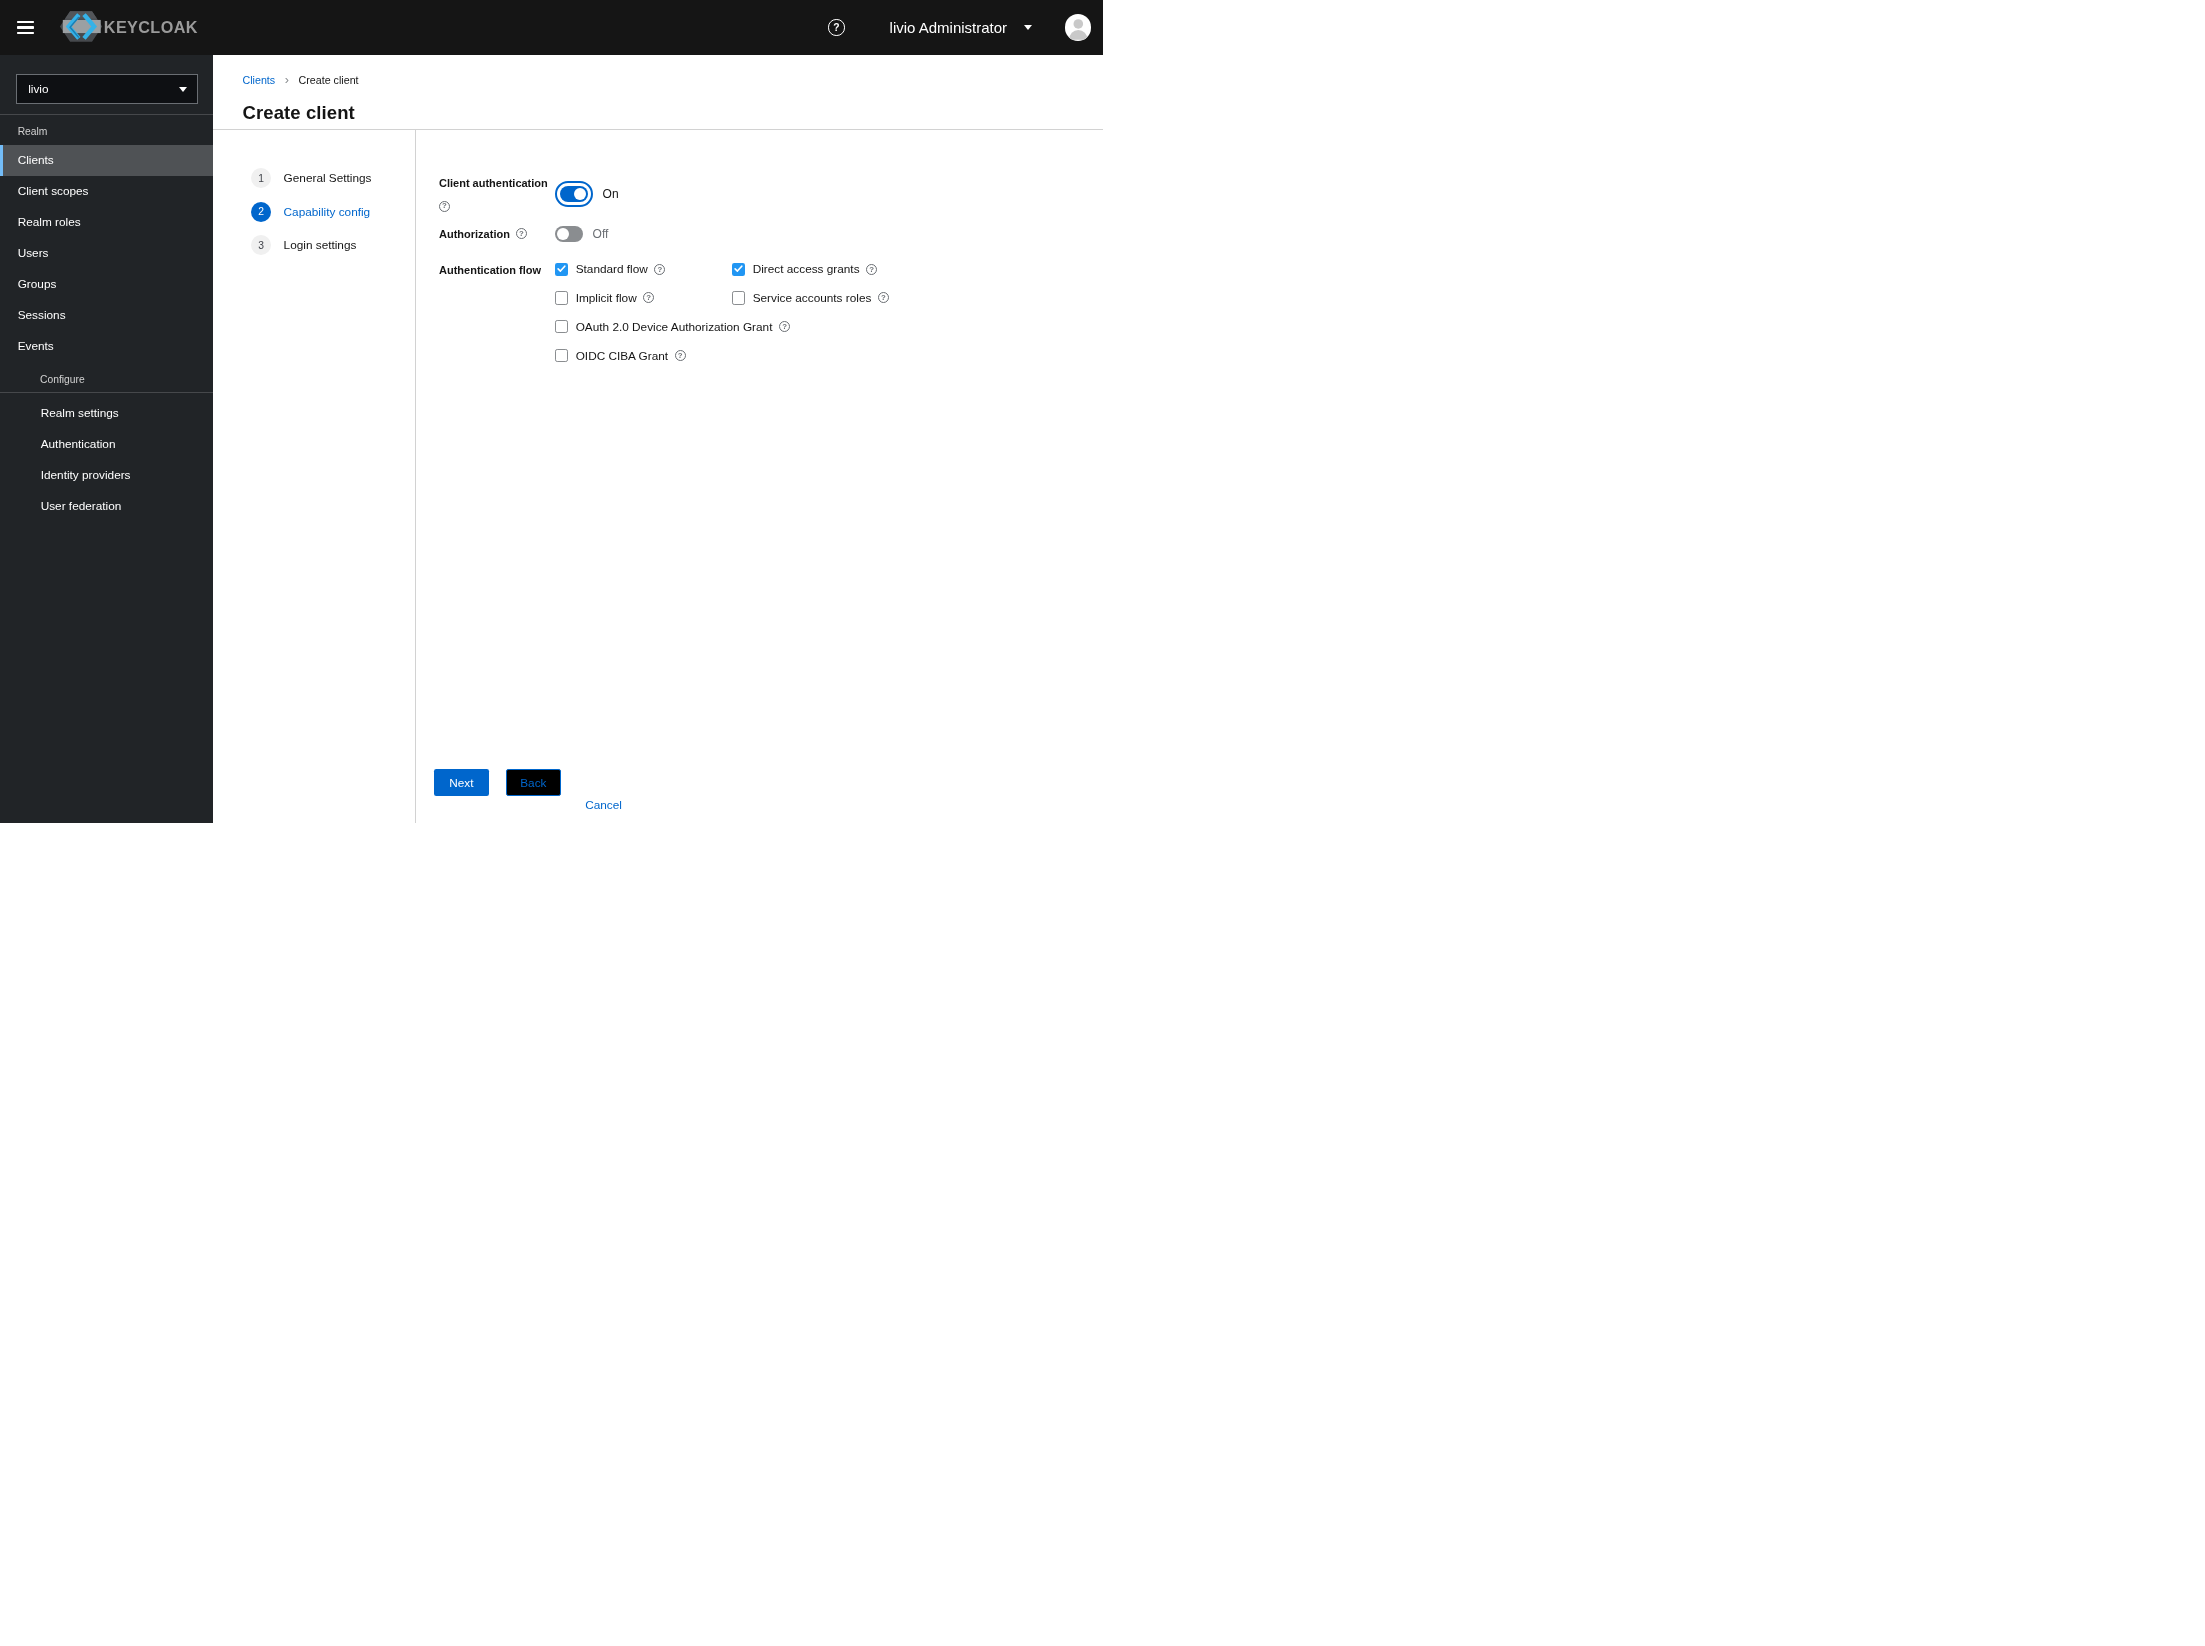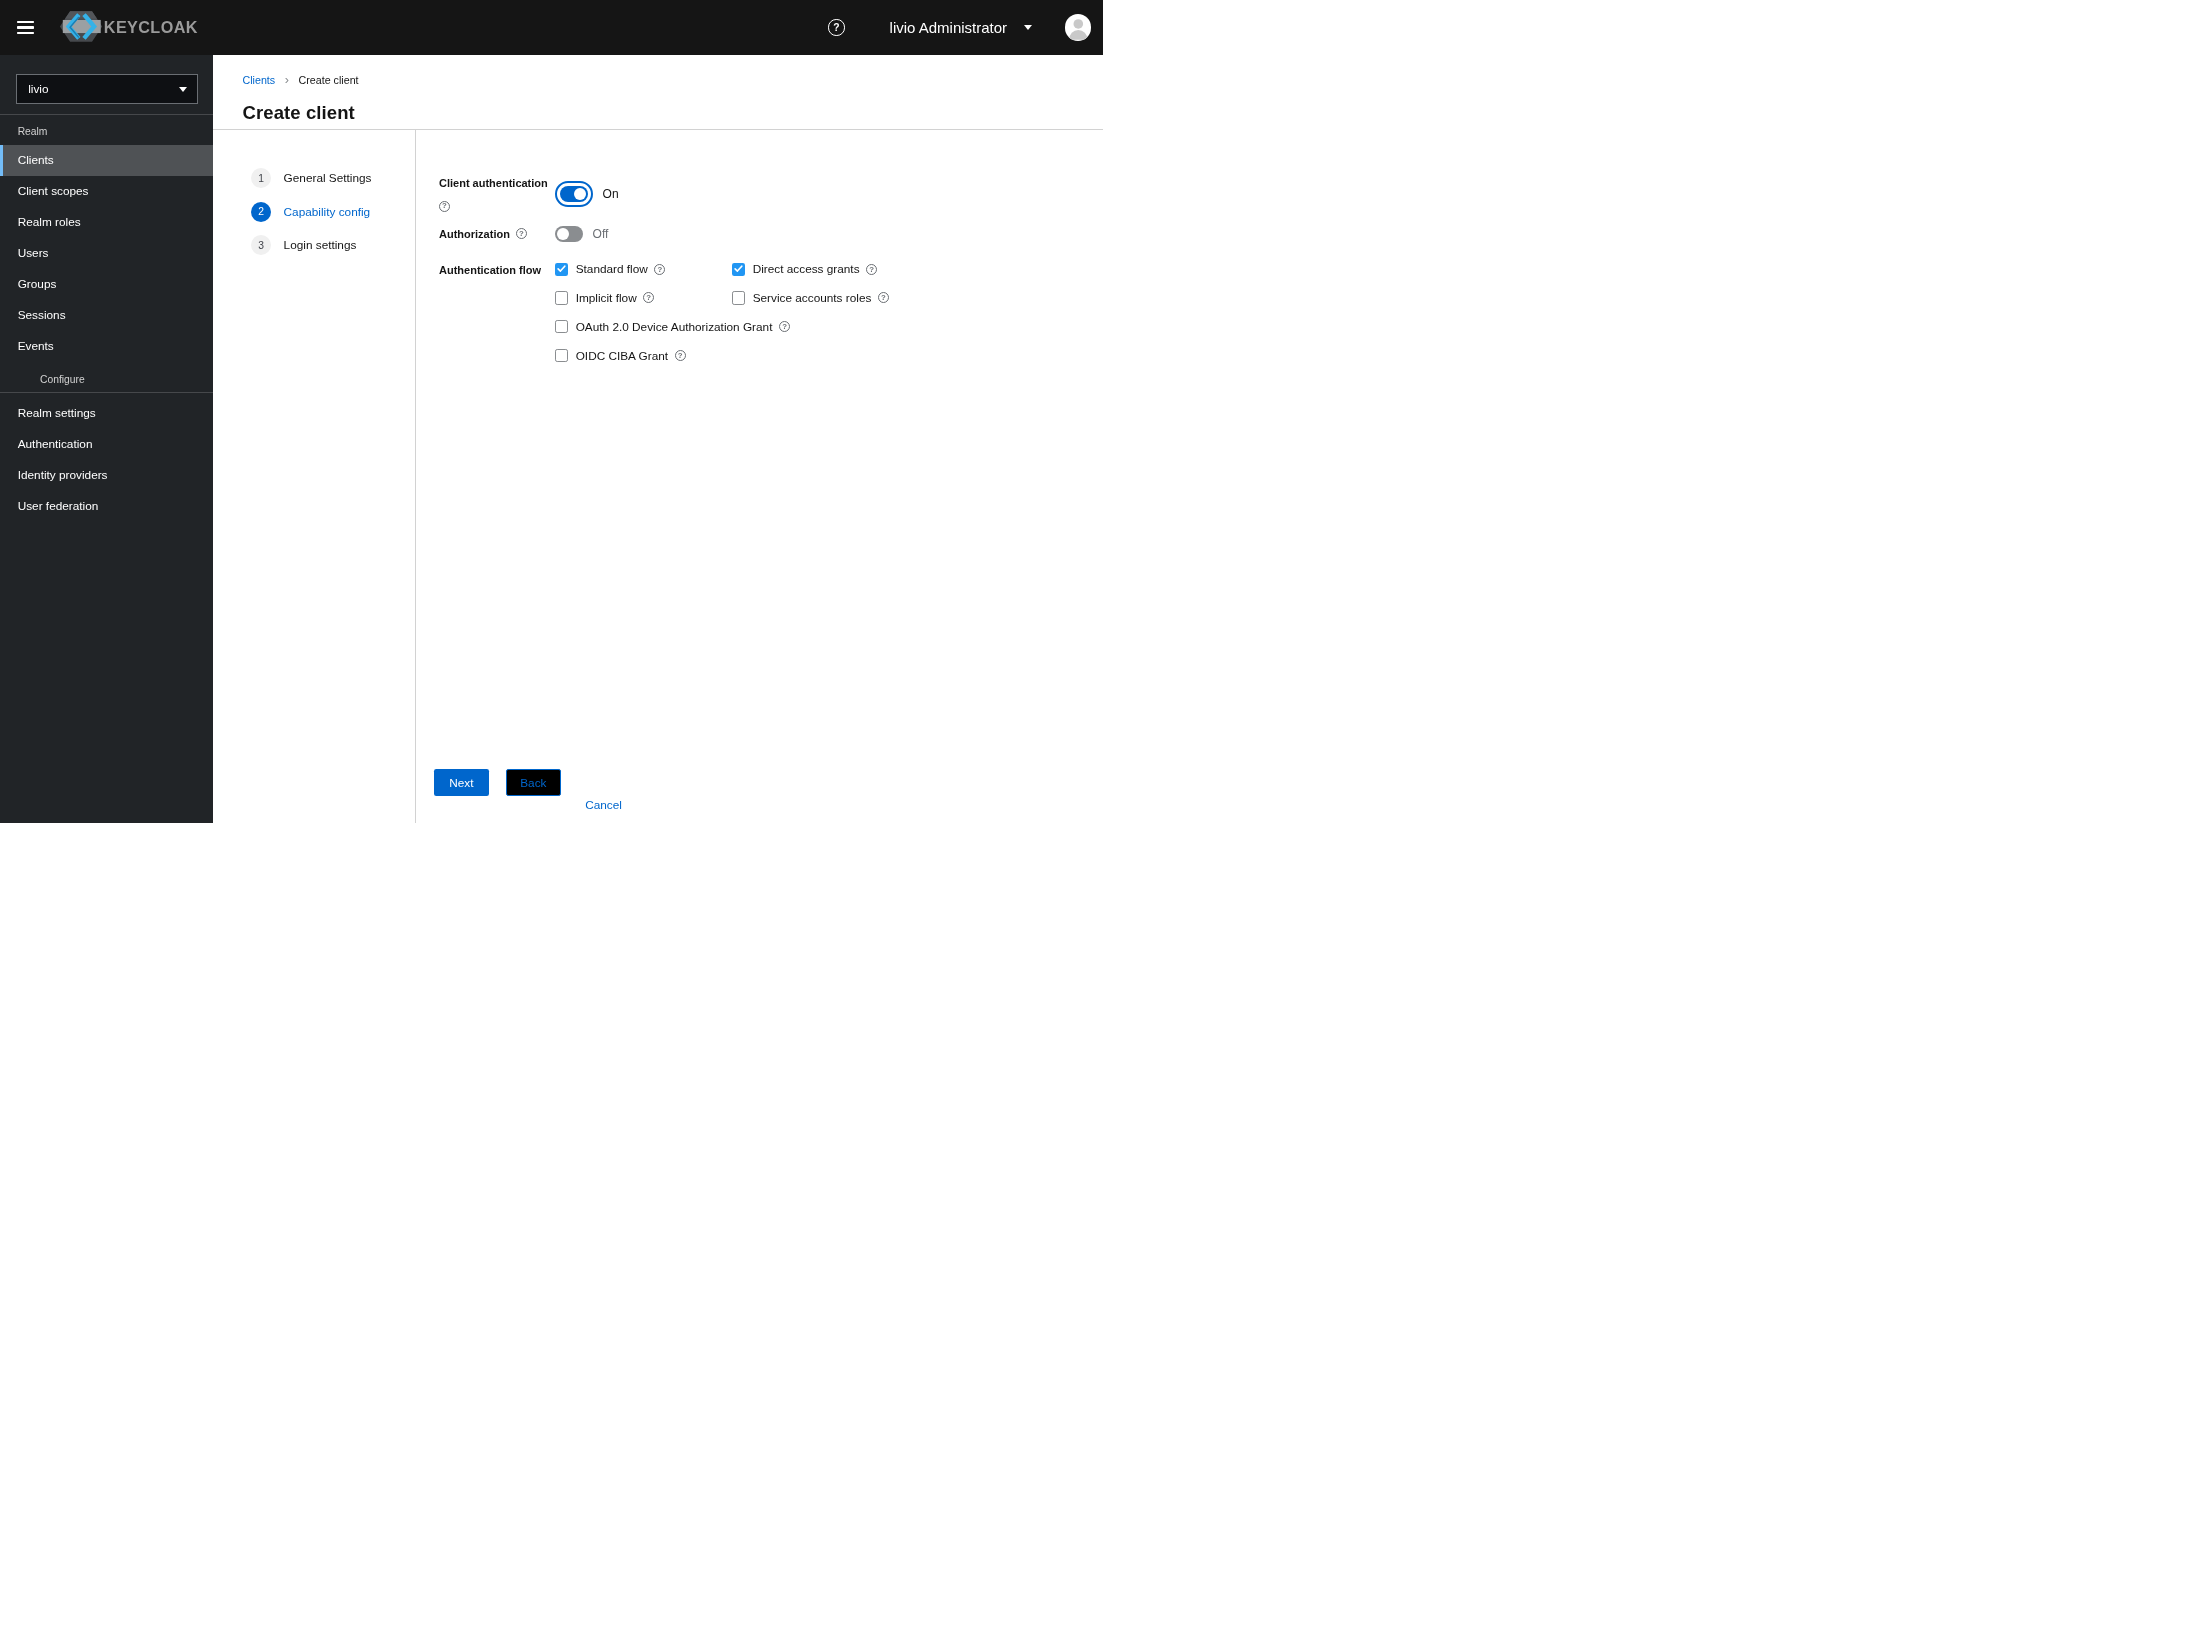--- a/index.html
+++ b/index.html
@@ -41,21 +41,21 @@
   }
   .realm-area { padding:19px 15.5px 9.6px 16.2px; border-bottom:0.7px solid #46484b; }
   .realm-box {
     height:30px; background:#0e1013; border:0.7px solid #6a6e73;
     display:flex; align-items:center; justify-content:space-between;
     padding:0 9.6px 0 11px; color:#fff; font-size:11.8px; cursor:pointer;
   }
   .realm-caret { width:0; height:0; border-left:4.4px solid transparent; border-right:4.4px solid transparent; border-top:5.2px solid #fff; }
   .nav-section-title { color:#d2d2d2; font-size:10.3px; padding:11.8px 0 7.4px 17.7px; }
   .nav-section-title.bordered { border-bottom:0.7px solid #46484b;padding-left:40px; }
-  .nav-items.configure { padding-top:4.4px; }
+  .nav-items.configure { padding-top:4.4px;padding-left:23px; }
   .nav-item {
     height:31px; display:flex; align-items:center; padding-left:17.7px;
     color:#fff; font-size:11.8px; cursor:pointer; position:relative;
   }
   .nav-item.selected { background:#4f5255; }
   .nav-item.selected::before { content:""; position:absolute; left:0; top:0; bottom:0; width:3px; background:#73bcf7; }
 
   
   .main { position:absolute; left:213px; top:55px; right:0; bottom:0; background:#fff; display:flex; flex-direction:column; }
   .page-header { padding:18.5px 29.5px 0 29.5px; }

